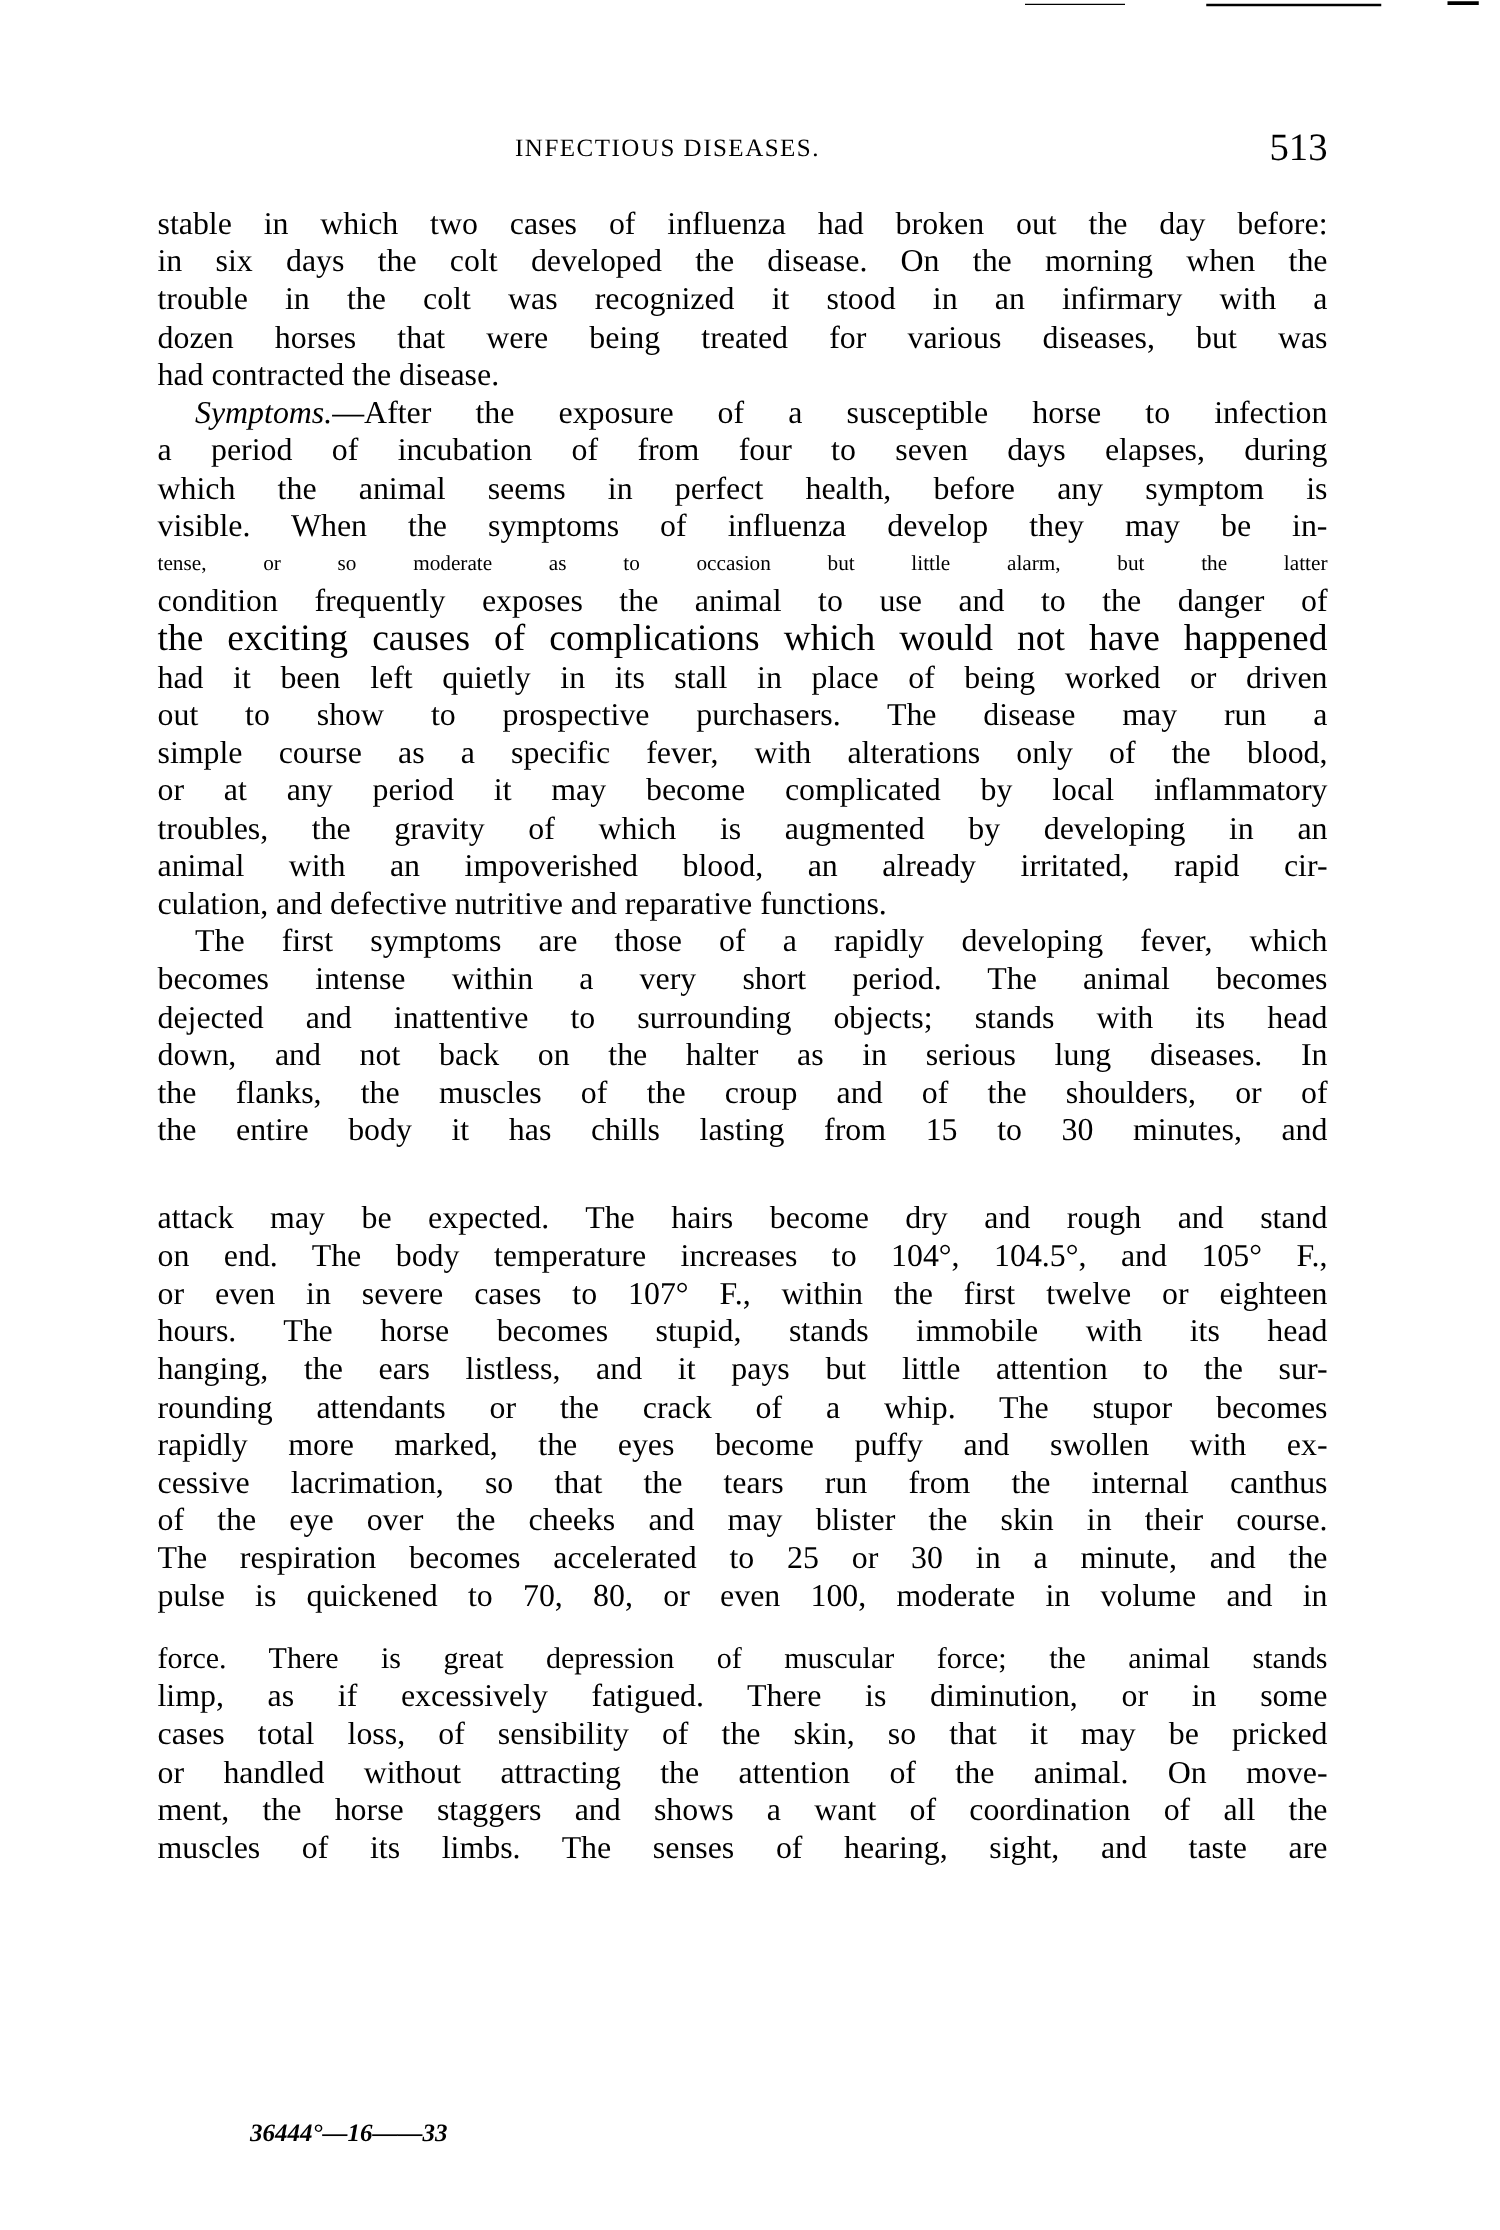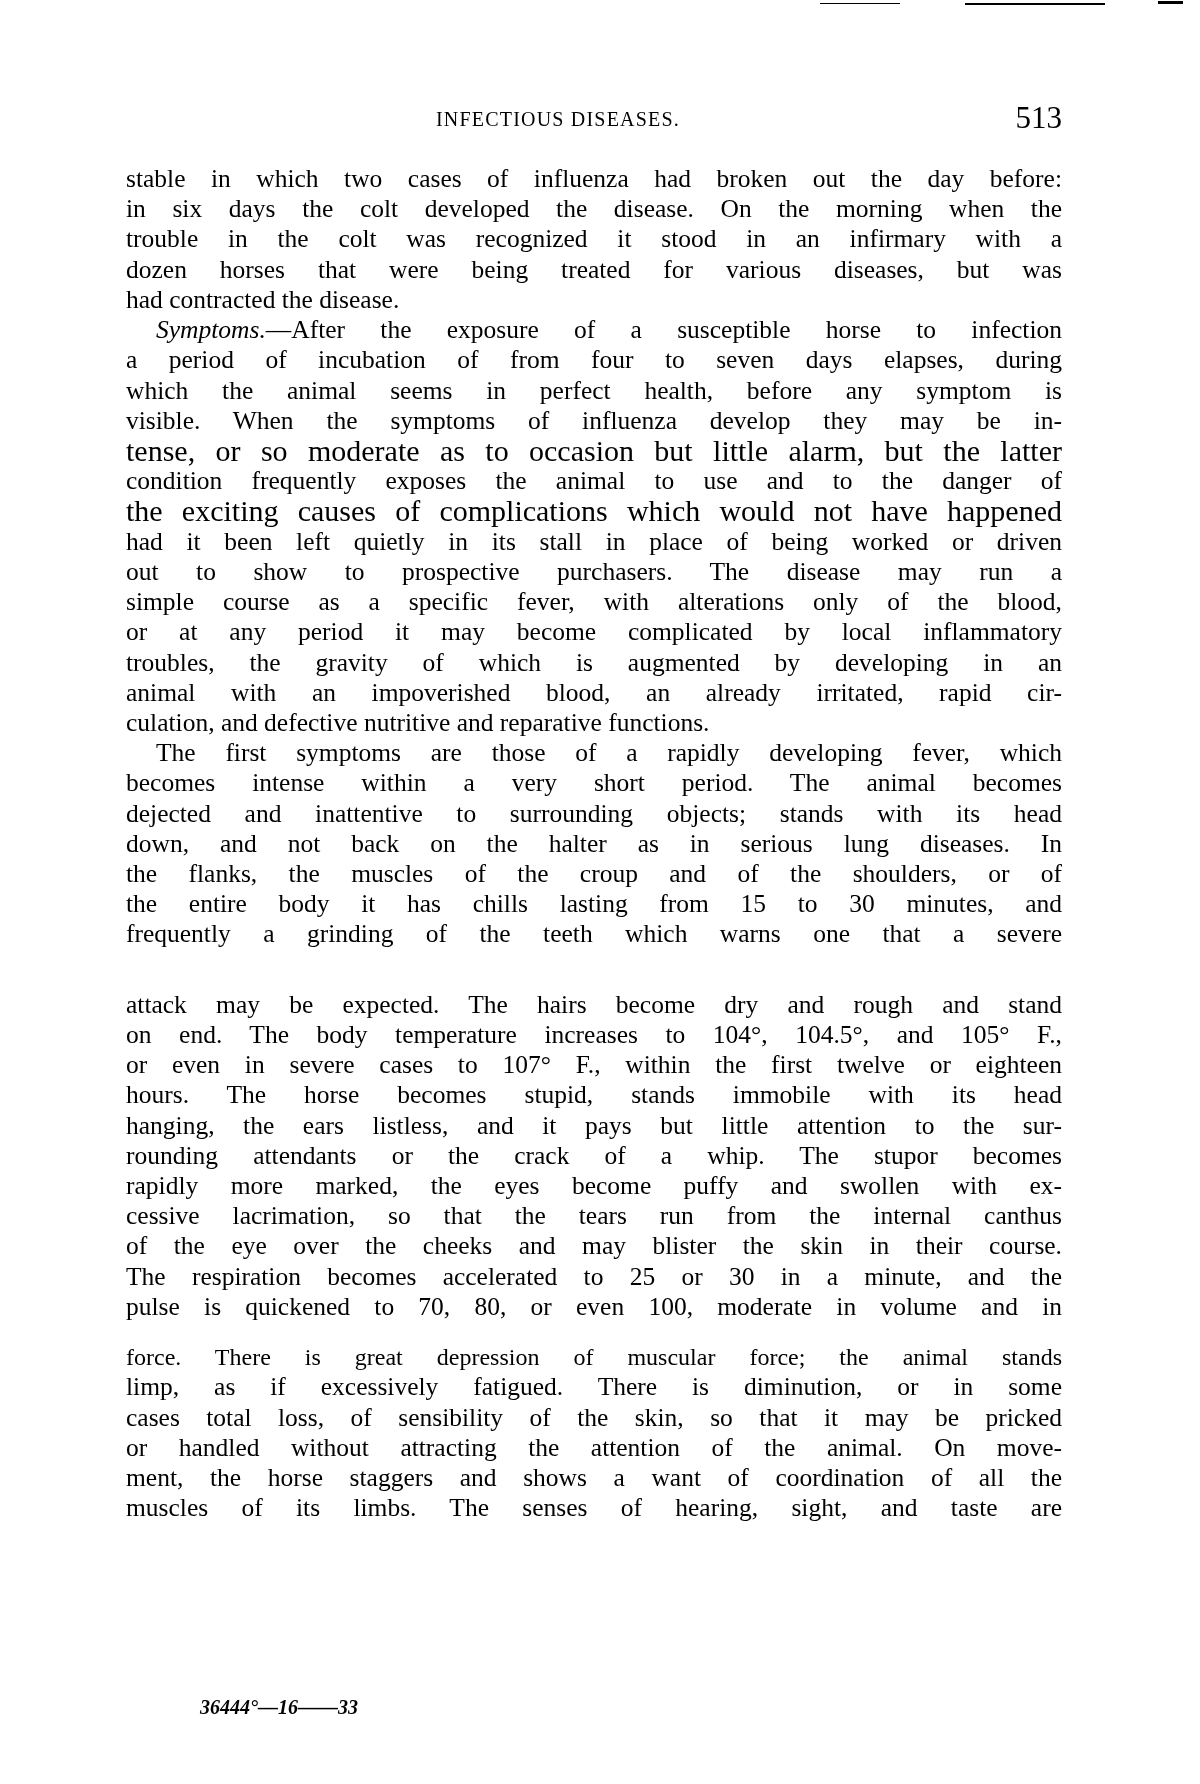--- a/index.html
+++ b/index.html
@@ -1,19 +1,19 @@
 <!DOCTYPE html>
 <html><head>
 <meta charset="utf-8">
 <style>
   html, body { margin: 0; padding: 0; background: #ffffff; }
   body { width: 1200px; height: 1784px; position: relative; overflow: hidden; color: #000; }
   .page { position: absolute; left: 0; top: 0; width: 1200px; height: 1784px; background: #fff; }
   .running-head {
-    position: absolute; top: 108px; left: 436px;
+    position: absolute; top: 108px; left: 412px;
     font-family: "Liberation Serif", serif; font-size: 20px; letter-spacing: 1.2px;
     font-weight: normal; white-space: nowrap;
   }
   .page-number {
     position: absolute; top: 100px; left: 1000px; width: 62px; text-align: right;
     font-family: "Liberation Serif", serif; font-size: 31px; white-space: nowrap;
   }
   .body-text {
     position: absolute; top: 164px; left: 126px; width: 936px;
     font-family: "Liberation Serif", serif; font-size: 25.5px; line-height: 30.22px;
@@ -45,37 +45,36 @@
   <div class="body-text" id="body-text">
       <span class="line" style="font-size: 25.5px;"><span>stable in which two cases of influenza had broken out the day before:</span></span>
       <span class="line" style="font-size: 25.5px;"><span>in six days the colt developed the disease.  On the morning when the</span></span>
       <span class="line" style="font-size: 25.5px;"><span>trouble in the colt was recognized it stood in an infirmary with a</span></span>
       <span class="line" style="font-size: 25.5px;"><span>dozen horses that were being treated for various diseases, but was</span></span>
       <span class="line last" style="font-size: 25.5px;"><span>had contracted the disease.</span></span>
       <span class="line indent" style="font-size: 25.5px;"><span class="italic">Symptoms.</span><span>—After the exposure of a susceptible horse to infection</span></span>
       <span class="line" style="font-size: 25.5px;"><span>a period of incubation of from four to seven days elapses, during</span></span>
       <span class="line" style="font-size: 25.5px;"><span>which the animal seems in perfect health, before any symptom is</span></span>
       <span class="line" style="font-size: 25.5px;"><span>visible.  When the symptoms of influenza develop they may be in-</span></span>
-      <span class="line" style="font-size: 30px;"><span>tense, or so moderate as to occasion but little alarm, but the latter</span></span>
+      <span class="line" style="font-size: 17px;"><span>tense, or so moderate as to occasion but little alarm, but the latter</span></span>
       <span class="line" style="font-size: 25.5px;"><span>condition frequently exposes the animal to use and to the danger of</span></span>
       <span class="line" style="font-size: 30px;"><span>the exciting causes of complications which would not have happened</span></span>
       <span class="line" style="font-size: 25.5px;"><span>had it been left quietly in its stall in place of being worked or driven</span></span>
       <span class="line" style="font-size: 25.5px;"><span>out to show to prospective purchasers.  The disease may run a</span></span>
       <span class="line" style="font-size: 25.5px;"><span>simple course as a specific fever, with alterations only of the blood,</span></span>
       <span class="line" style="font-size: 25.5px;"><span>or at any period it may become complicated by local inflammatory</span></span>
       <span class="line" style="font-size: 25.5px;"><span>troubles, the gravity of which is augmented by developing in an</span></span>
       <span class="line" style="font-size: 25.5px;"><span>animal with an impoverished blood, an already irritated, rapid cir-</span></span>
       <span class="line last" style="font-size: 25.5px;"><span>culation, and defective nutritive and reparative functions.</span></span>
       <span class="line indent" style="font-size: 25.5px;"><span>The first symptoms are those of a rapidly developing fever, which</span></span>
       <span class="line" style="font-size: 25.5px;"><span>becomes intense within a very short period.  The animal becomes</span></span>
       <span class="line" style="font-size: 25.5px;"><span>dejected and inattentive to surrounding objects; stands with its head</span></span>
       <span class="line" style="font-size: 25.5px;"><span>down, and not back on the halter as in serious lung diseases.  In</span></span>
       <span class="line" style="font-size: 25.5px;"><span>the flanks, the muscles of the croup and of the shoulders, or of</span></span>
       <span class="line" style="font-size: 25.5px;"><span>the entire body it has chills lasting from 15 to 30 minutes, and</span></span>
-      <span class="line" style="font-size: 25.5px;"><span>frequently a grinding of the teeth which warns one that a severe</span></span>
       <span class="line" style="font-size: 25.5px; margin-top: 40px;"><span>attack may be expected.  The hairs become dry and rough and stand</span></span>
       <span class="line" style="font-size: 25.5px;"><span>on end.  The body temperature increases to 104°, 104.5°, and 105° F.,</span></span>
       <span class="line" style="font-size: 25.5px;"><span>or even in severe cases to 107° F., within the first twelve or eighteen</span></span>
       <span class="line" style="font-size: 25.5px;"><span>hours.  The horse becomes stupid, stands immobile with its head</span></span>
       <span class="line" style="font-size: 25.5px;"><span>hanging, the ears listless, and it pays but little attention to the sur-</span></span>
       <span class="line" style="font-size: 25.5px;"><span>rounding attendants or the crack of a whip.  The stupor becomes</span></span>
       <span class="line" style="font-size: 25.5px;"><span>rapidly more marked, the eyes become puffy and swollen with ex-</span></span>
       <span class="line" style="font-size: 25.5px;"><span>cessive lacrimation, so that the tears run from the internal canthus</span></span>
       <span class="line" style="font-size: 25.5px;"><span>of the eye over the cheeks and may blister the skin in their course.</span></span>
       <span class="line" style="font-size: 25.5px;"><span>The respiration becomes accelerated to 25 or 30 in a minute, and the</span></span>

